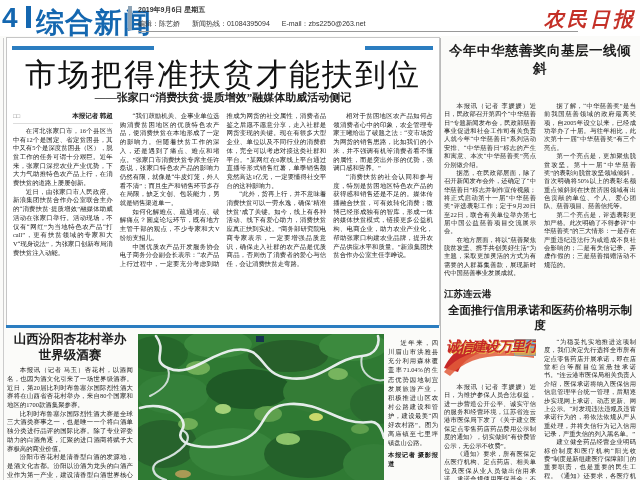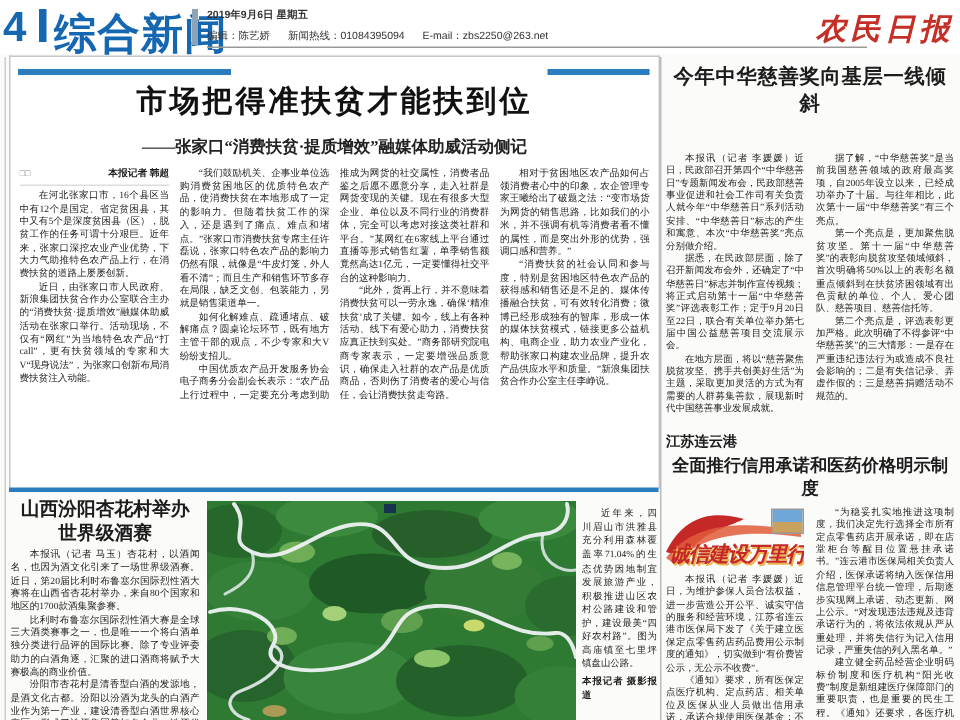--- a/index.html
+++ b/index.html
@@ -26,21 +26,21 @@
   
   .page-rule-left{position:absolute;left:3px;top:38px;bottom:0;width:1px;background:#ccc;}
   .v-divider{position:absolute;left:440px;top:38px;bottom:0;width:1px;background:#bbb;}
   
   .main-box{position:absolute;left:6px;top:37px;width:432px;height:288px;
     border:1px solid #c6c6c6;border-bottom:none;background:#fff;}
   .blue-bar{position:absolute;height:4px;background:#2b7dc0;top:8px;}
   .blue-bar.l{left:5px;width:142px;}
   .blue-bar.r{left:358px;width:68px;}
   .main-headline{position:absolute;left:0;top:16px;width:100%;text-align:center;
-    font-size:20px;font-weight:bold;letter-spacing:2px;color:#111;}
+    font-size:31px;font-weight:normal;letter-spacing:2px;color:#111;}
   .main-subhead{position:absolute;left:0;top:52px;width:100%;text-align:center;
     font-size:11px;font-weight:bold;color:#222;}
   .main-text{position:absolute;left:6px;top:74px;width:420px;height:208px;overflow:hidden;
     column-count:4;column-gap:7px;font-size:6.4px;line-height:1.36;text-align:justify;}
   .main-text p{margin:0;text-indent:2em;}
   .byline-row{display:flex;justify-content:space-between;align-items:center;
     border-bottom:1px solid #ddd;margin-bottom:3px;padding-bottom:2px;}
   .byline-marks{font-size:6px;color:#888;}
   .byline{font-size:6.5px;font-weight:bold;}
   .main-bottom-line{position:absolute;left:6px;top:325px;width:433px;height:3px;background:#2b7dc0;}
@@ -65,21 +65,21 @@
   .med-kicker{font-size:9.5px;font-weight:bold;margin:8px 0 2px 0;}
   .med-headline{font-size:11.5px;font-weight:bold;text-align:center;letter-spacing:0;margin:0 0 5px 0;}
   .med-cols{display:flex;gap:8px;}
   .med-col{width:92px;font-size:6.3px;line-height:1.33;text-align:justify;overflow:hidden;}
   .med-col p{margin:0;text-indent:2em;}
   .med-col.left{height:188px;}
   .med-col.right{height:188px;}
   
   .banner{position:relative;width:92px;height:42px;margin-bottom:3px;overflow:hidden;}
   .banner svg{position:absolute;left:0;top:0;}
-  .banner .txt{position:absolute;left:2px;top:24px;font-size:14px;font-weight:bold;font-style:italic;
+  .banner .txt{position:absolute;left:2px;top:0;font-size:14px;font-weight:bold;font-style:italic;
     color:#c62828;text-shadow:1px 1px 0 #e9b64c;white-space:nowrap;letter-spacing:-1px;}
   .thumb{position:absolute;right:0;top:1px;width:20px;height:15px;
     background:linear-gradient(#6fa8d8 55%,#c9a25e 55%);border:1px solid #999;}
 </style>
 </head>
 <body>
 
 <div class="header">
   <div class="pagenum">4</div>
   <div class="head-bar"></div>

